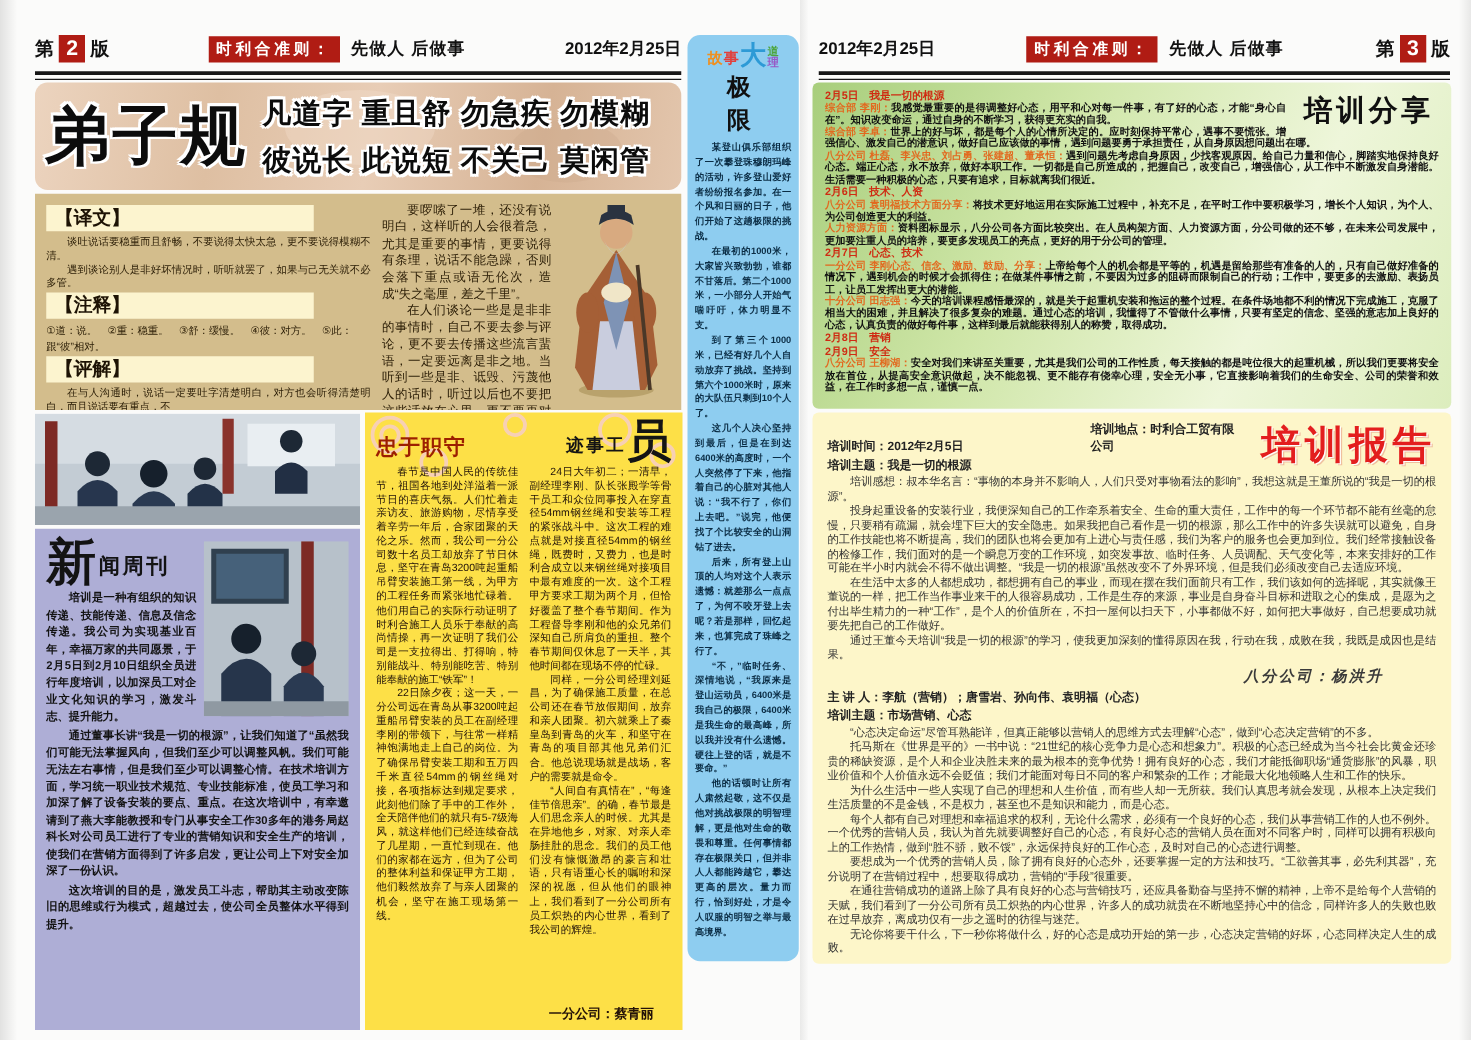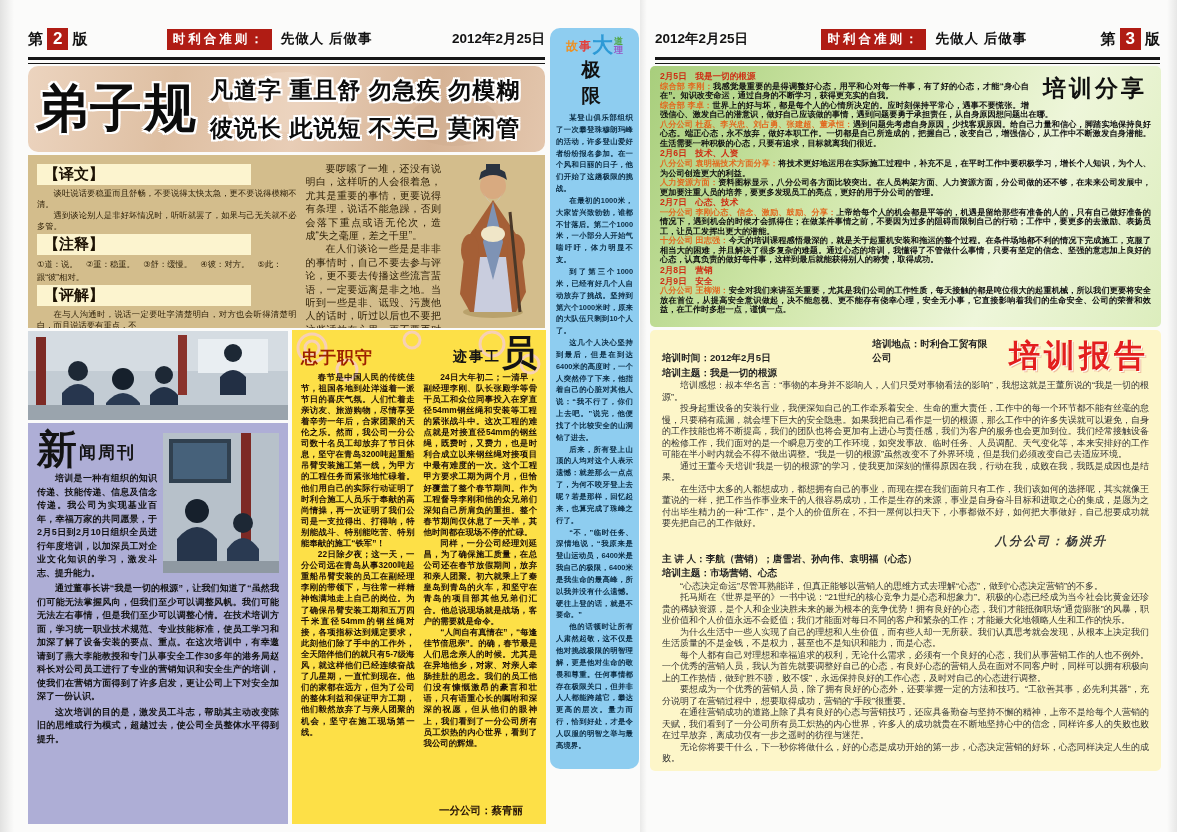--- a/index.html
+++ b/index.html
@@ -68,21 +68,21 @@
   
   .pink { position:absolute; left:292px; top:330px; width:254px; height:494px; background:#fde047;
     padding:8px 9px 5px; overflow:hidden; }
   .swirl { position:absolute; left:0; top:0; width:254px; height:60px; }
   .pinkHead { position:relative; display:flex; justify-content:space-between; align-items:flex-end; margin-bottom:3px; }
   .deedLabel { font-size:17px; font-weight:900; color:#9c1f00; letter-spacing:1px; }
   .deedTitle { display:flex; align-items:flex-end; }
   .deedSmall { font-size:14px; font-weight:900; letter-spacing:2px; padding-bottom:3px; color:#141414; }
   .deedBig { font-size:36px; font-weight:900; line-height:.85; color:#141414; }
   .deedBody { position:relative; column-count:2; column-gap:9px; height:428px;
-    font-size:8.4px; line-height:1.32; color:#1e1008; text-align:justify; font-weight:bold; }
+    font-size:8.4px; line-height:1.32; color:#1e1008; text-align:justify; font-weight:normal; }
   .deedBody p { text-indent:2em; }
   .deedSig { text-align:right; font-size:10.5px; font-weight:900; padding:4px 14px 0 0; color:#241208; }
 
   
   .blue { position:absolute; left:550px; top:28px; width:89px; height:741px; background:#8ecdf0;
     border-radius:10px; padding:6px 6px; overflow:hidden; }
   .blueHead { display:flex; justify-content:center; align-items:flex-end; gap:1px; font-weight:900; }
   .bc0 { color:#ef8f1f; font-size:12px; } .bc1 { color:#e2403c; font-size:12px; }
   .bc2 { color:#2d9ad6; font-size:21px; line-height:1; }
   .bcol { display:flex; flex-direction:column; line-height:1; }
@@ -298,22 +298,22 @@
     <div class="reportTitle">培训报告</div>
     <div class="meta">
       <span class="m1">培训时间：2012年2月5日</span>
       <span>培训地点：时利合工贸有限公司</span>
     </div>
     <div class="meta">
       <span>培训主题：我是一切的根源</span>
     </div>
     <p class="ybody">培训感想：叔本华名言：“事物的本身并不影响人，人们只受对事物看法的影响”，我想这就是王董所说的“我是一切的根源”。</p>
     <p class="ybody">投身起重设备的安装行业，我便深知自己的工作牵系着安全、生命的重大责任，工作中的每一个环节都不能有丝毫的怠慢，只要稍有疏漏，就会埋下巨大的安全隐患。如果我把自己看作是一切的根源，那么工作中的许多失误就可以避免，自身的工作技能也将不断提高，我们的团队也将会更加有上进心与责任感，我们为客户的服务也会更加到位。我们经常接触设备的检修工作，我们面对的是一个瞬息万变的工作环境，如突发事故、临时任务、人员调配、天气变化等，本来安排好的工作可能在半小时内就会不得不做出调整。“我是一切的根源”虽然改变不了外界环境，但是我们必须改变自己去适应环境。</p>
+    <p class="ybody">在生活中太多的人都想成功，都想拥有自己的事业，而现在摆在我们面前只有工作，我们该如何的选择呢，其实就像王董说的一样，把工作当作事业来干的人很容易成功，工作是生存的来源，事业是自身奋斗目标和进取之心的集成，是愿为之付出毕生精力的一种“工作”，是个人的价值所在，不扫一屋何以扫天下，小事都做不好，如何把大事做好，自己想要成功就要先把自己的工作做好。</p>
     <p class="ybody">通过王董今天培训“我是一切的根源”的学习，使我更加深刻的懂得原因在我，行动在我，成败在我，我既是成因也是结果。</p>
-    <p class="ybody">在生活中太多的人都想成功，都想拥有自己的事业，而现在摆在我们面前只有工作，我们该如何的选择呢，其实就像王董说的一样，把工作当作事业来干的人很容易成功，工作是生存的来源，事业是自身奋斗目标和进取之心的集成，是愿为之付出毕生精力的一种“工作”，是个人的价值所在，不扫一屋何以扫天下，小事都做不好，如何把大事做好，自己想要成功就要先把自己的工作做好。</p>
     <div class="sig">八分公司：杨洪升</div>
     <div class="meta">
       <span>主 讲 人：李航（营销）；唐雪岩、孙向伟、袁明福（心态）</span>
     </div>
     <div class="meta">
       <span>培训主题：市场营销、心态</span>
     </div>
     <p class="ybody">“心态决定命运”尽管耳熟能详，但真正能够以营销人的思维方式去理解“心态”，做到“心态决定营销”的不多。</p>
     <p class="ybody">托马斯在《世界是平的》一书中说：“21世纪的核心竞争力是心态和想象力”。积极的心态已经成为当今社会比黄金还珍贵的稀缺资源，是个人和企业决胜未来的最为根本的竞争优势！拥有良好的心态，我们才能抵御职场“通货膨胀”的风暴，职业价值和个人价值永远不会贬值；我们才能面对每日不同的客户和繁杂的工作；才能最大化地领略人生和工作的快乐。</p>
     <p class="ybody">为什么生活中一些人实现了自己的理想和人生价值，而有些人却一无所获。我们认真思考就会发现，从根本上决定我们生活质量的不是金钱，不是权力，甚至也不是知识和能力，而是心态。</p>

